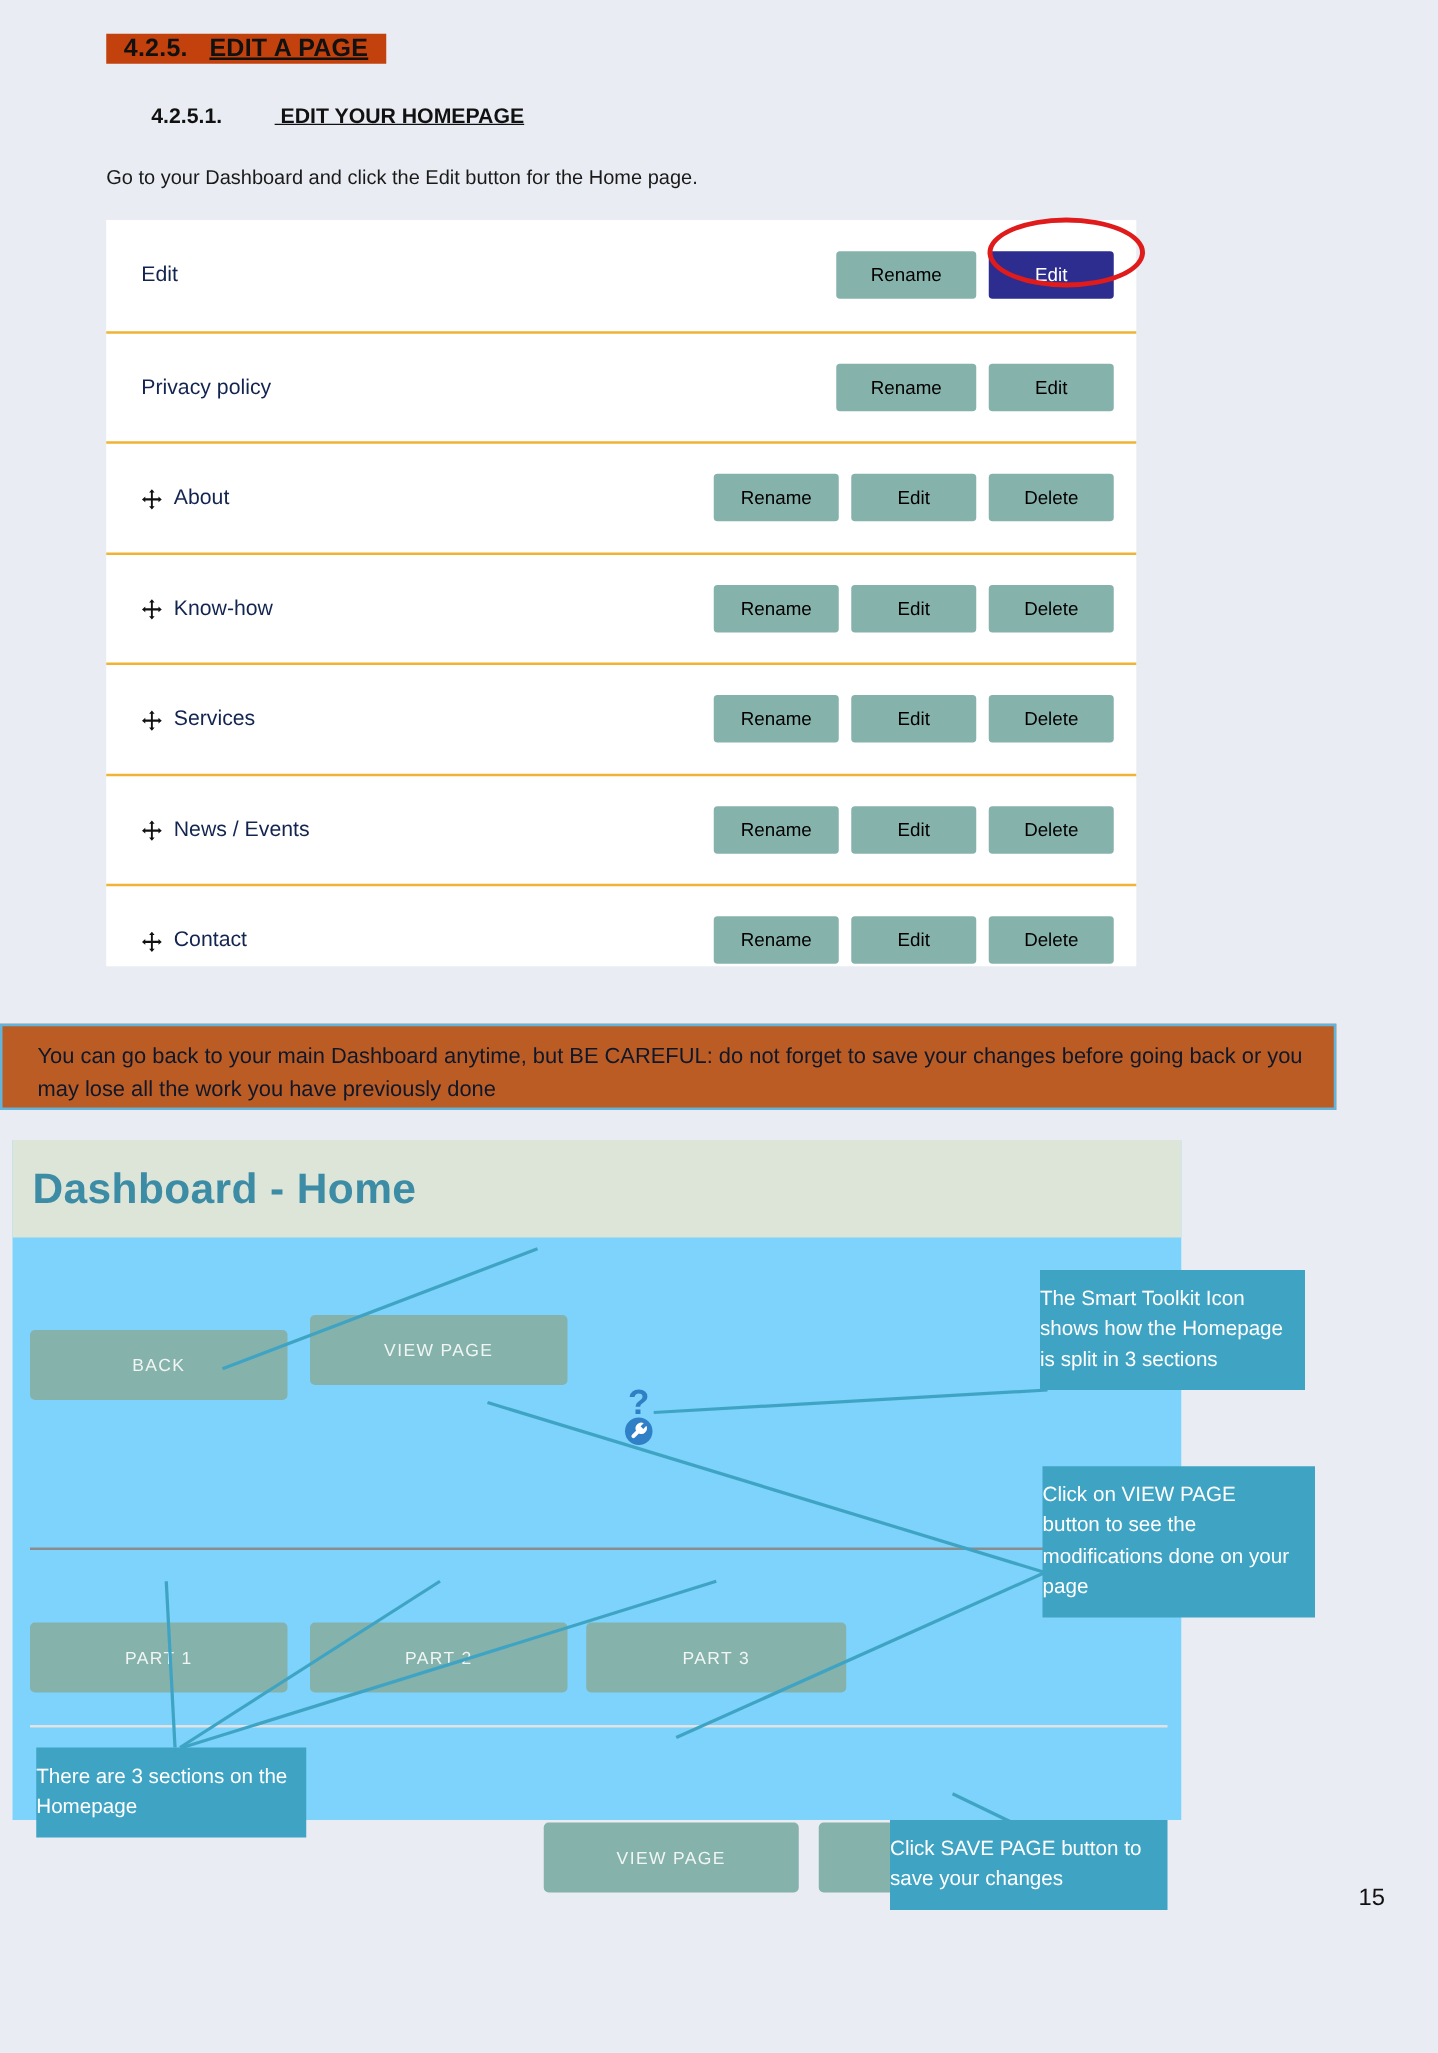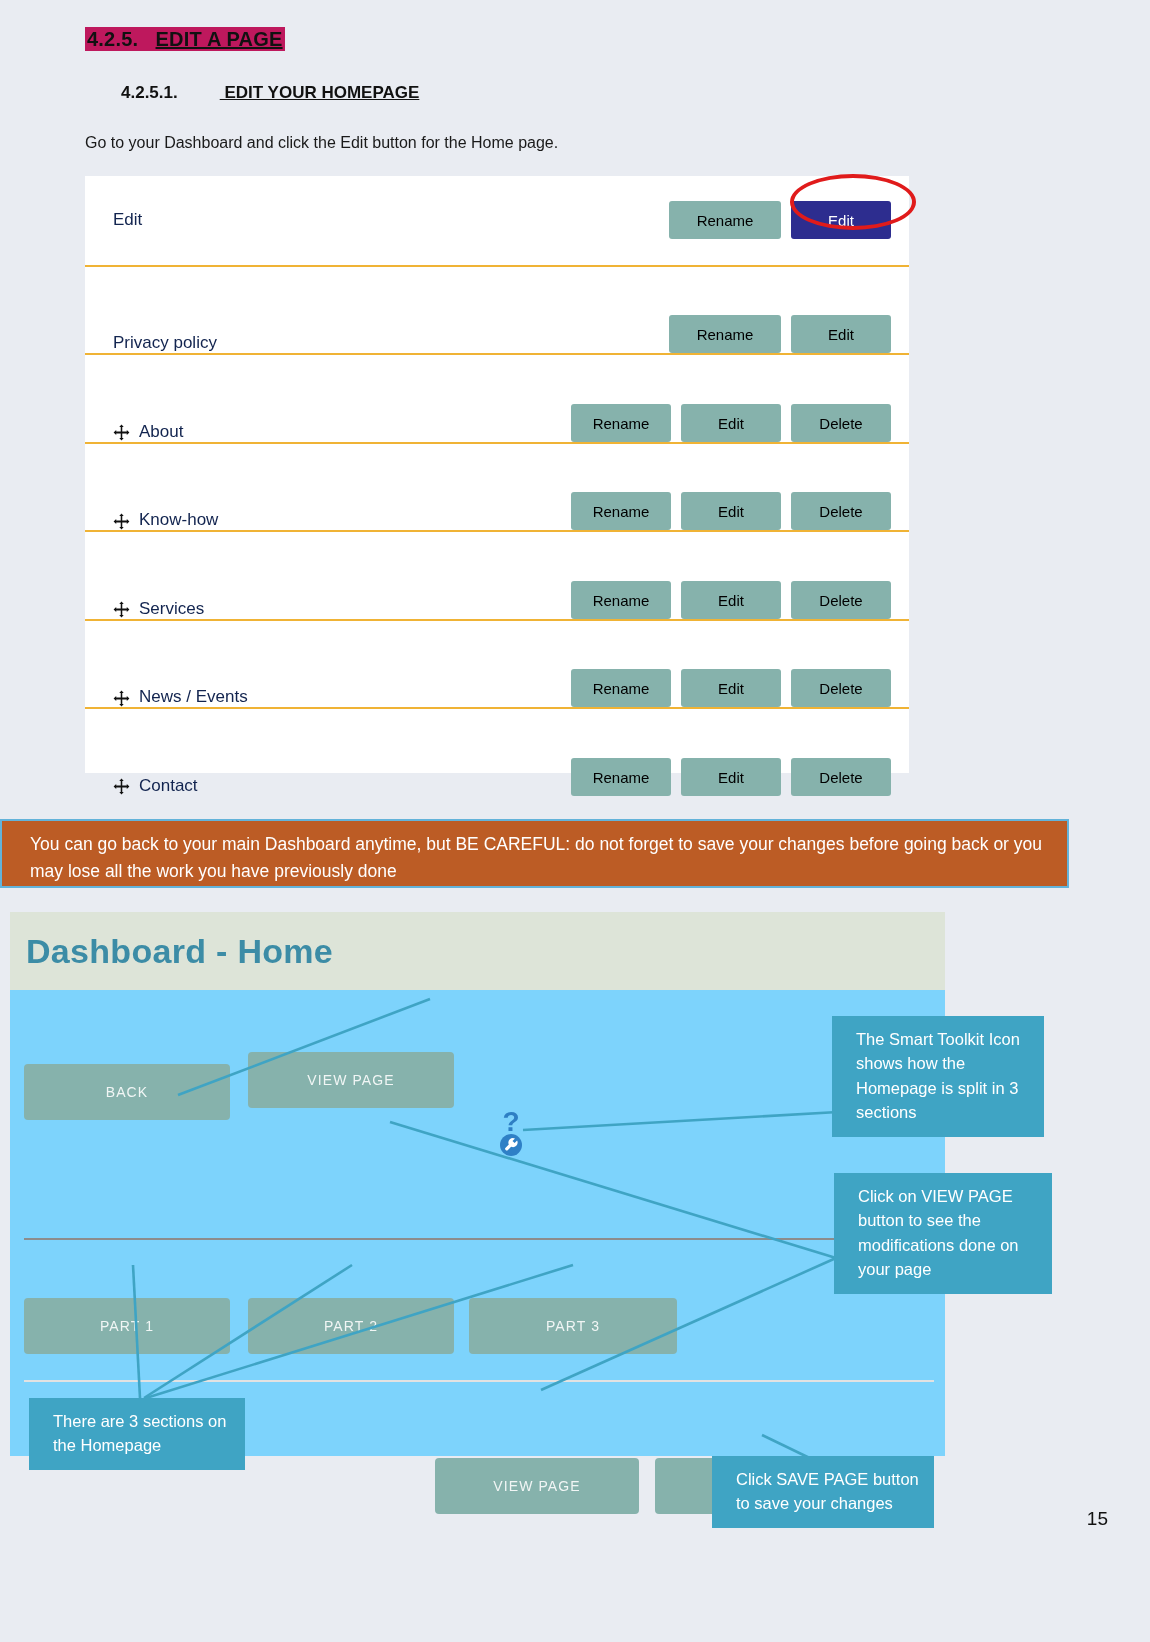--- a/index.html
+++ b/index.html
@@ -17,22 +17,22 @@
   .h-sec {
     position: absolute;
     left: 85px; top: 28px;
     font-size: 20px;
     font-weight: bold;
     color: #111111;
     letter-spacing: .2px;
     white-space: nowrap;
   }
   .h-sec .hl {
-    background: #be185d;
-    padding: 1px 2px;
+    background: #c2410c;
+    padding: 1px 14px;
     margin-top: 25px;
   }
   .h-sec .hl .u { text-decoration: underline; }
 
   .h-sub {
     position: absolute;
     left: 121px; top: 83px;
     font-size: 17px;
     font-weight: bold;
     color: #111111;
@@ -56,21 +56,21 @@
     width: 824px; height: 597px;
     background: #ffffff;
   }
   .page-row {
     position: relative;
     display: flex;
     align-items: center;
     height: 88.5px;
     padding: 0 18px 0 28px;
   }
-  .page-row + .page-row { border-top: 2px solid #f0b335; align-items: flex-end; }
+  .page-row + .page-row { border-top: 2px solid #f0b335; }
   .page-row.top { border-top: none; }
   .row-label {
     display: flex;
     align-items: center;
     font-size: 17px;
     color: #12244f;
     flex: 1;
   }
   .move-icon {
     width: 17px; height: 17px;
@@ -109,21 +109,21 @@
     z-index: 5;
   }
 
   
   .warn {
     position: absolute;
     left: 0px; top: 819px;
     width: 1069px; height: 69px;
     background: #bc5c25;
     border: 2px solid #63b3da;
-    color: #ffffff;
+    color: #0f172a;
     font-size: 17.5px;
     line-height: 1.55;
     padding: 10px 18px 4px 28px;
   }
 
   
   .dash {
     position: absolute;
     left: 10px; top: 912px;
     width: 935px; height: 544px;
@@ -168,21 +168,21 @@
     z-index: 4;
   }
 
   
   .callout {
     position: absolute;
     background: #3fa4c4;
     color: #ffffff;
     font-size: 16.5px;
     line-height: 1.48;
-    padding: 11px 14px 12px 24px;
+    padding: 11px 14px 12px 0;
     z-index: 6;
   }
 
   
   .lines {
     position: absolute;
     left: 0; top: 0;
     width: 1150px; height: 1642px;
     pointer-events: none;
     z-index: 3;

